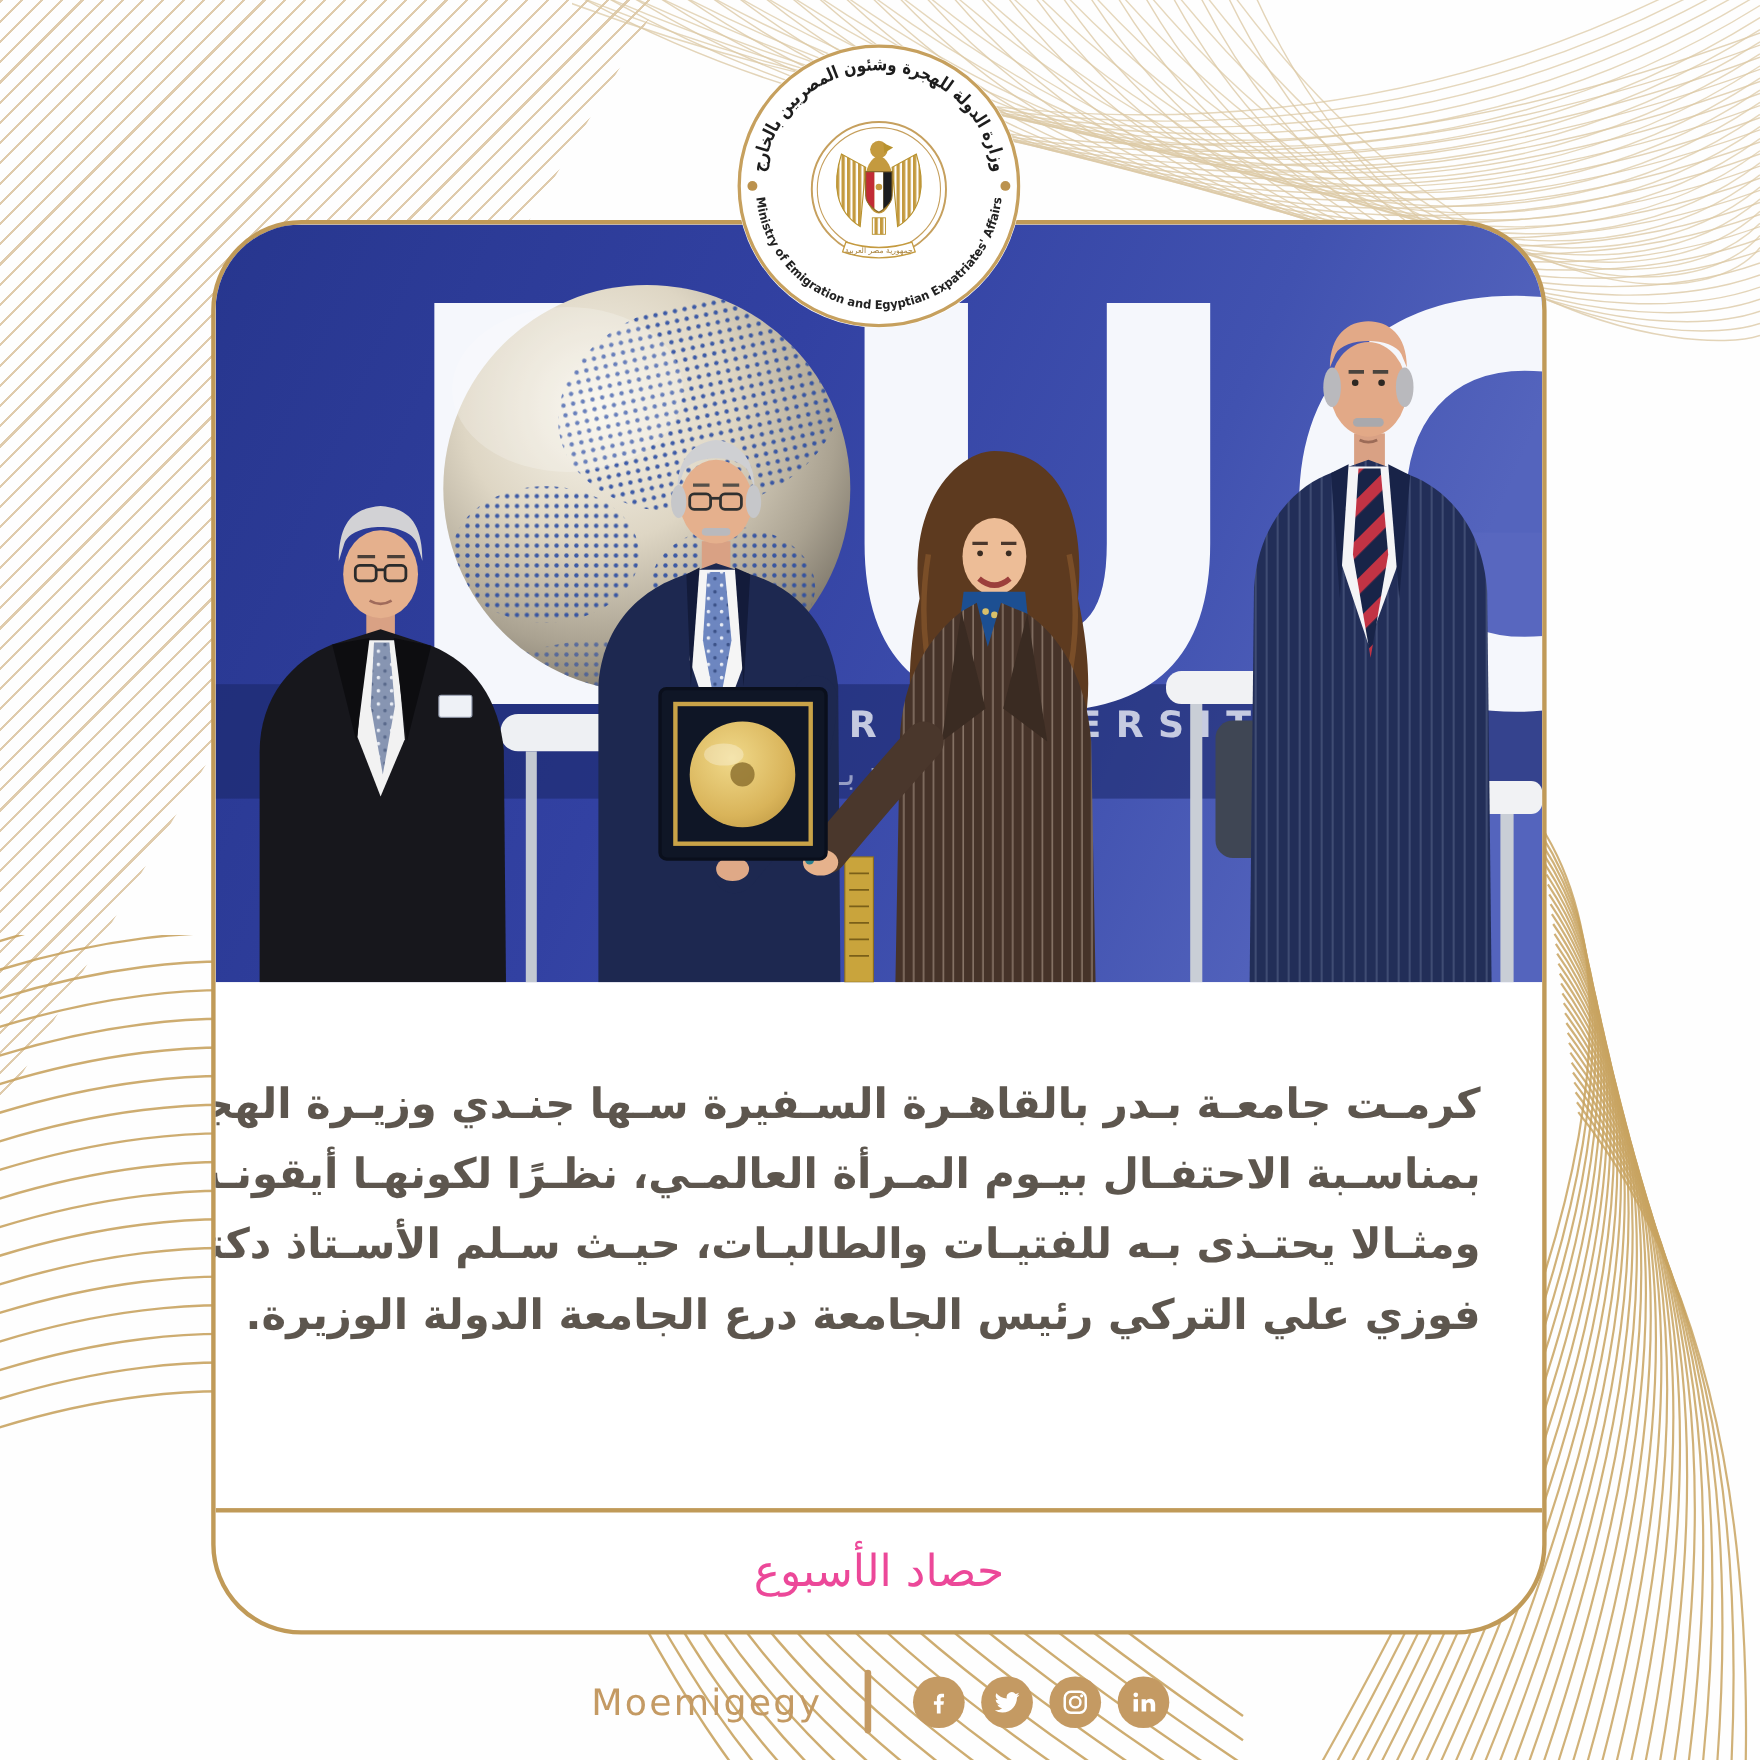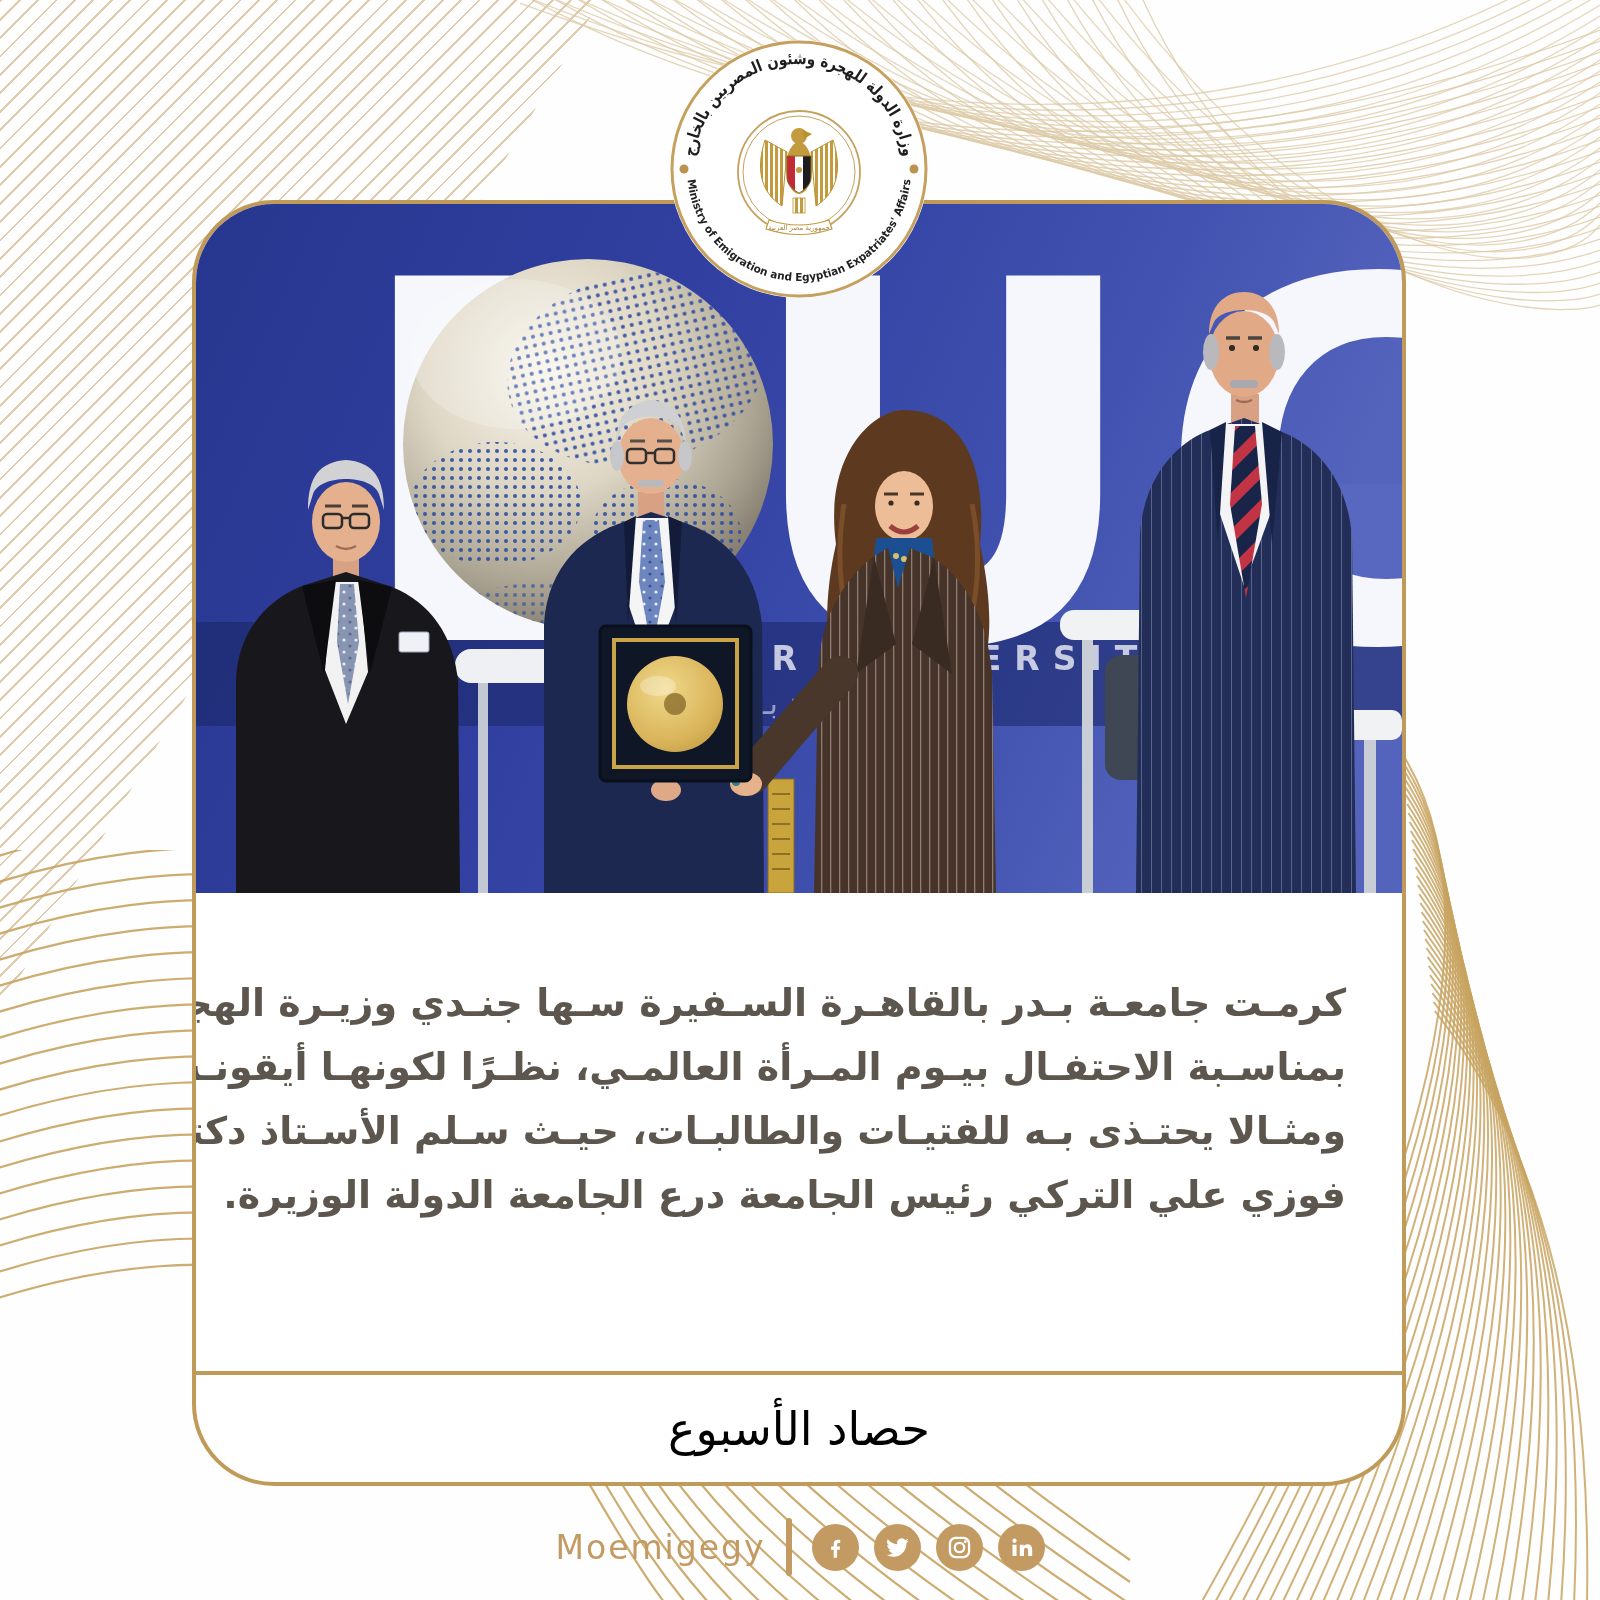--- a/index.html
+++ b/index.html
@@ -33,25 +33,25 @@
   .article .line{
     font-size:38px;font-weight:700;color:#5d564e;line-height:64px;white-space:nowrap;
   }
   .card-divider{
     position:absolute;left:0;top:1167px;width:1206px;height:4px;background:#c09a58;
   }
   .card-footer{
     position:absolute;left:0;top:1171px;width:1206px;height:107px;
     display:flex;align-items:center;justify-content:center;direction:rtl;
   }
-  .card-footer .label{font-size:46px;color:#000000;letter-spacing:1px;}
+  .card-footer .label{font-size:40px;color:#ec4899;letter-spacing:1px;}
   
   .bottom-bar{
     position:absolute;left:0;top:1512px;width:1600px;height:70px;z-index:3;
-    display:flex;align-items:center;justify-content:center;gap:20px;
+    display:flex;align-items:center;justify-content:center;gap:38px;
   }
   .handle{font-size:33px;color:#c49a63;letter-spacing:2px;}
   .vbar{width:6px;height:58px;background:#c49a63;border-radius:3px;}
   .socials{display:flex;gap:15px;align-items:center;}
   .soc{
     width:47px;height:47px;border-radius:50%;background:#c49a63;
     display:flex;align-items:center;justify-content:center;
   }
   .soc svg{width:27px;height:27px;}
 </style>

